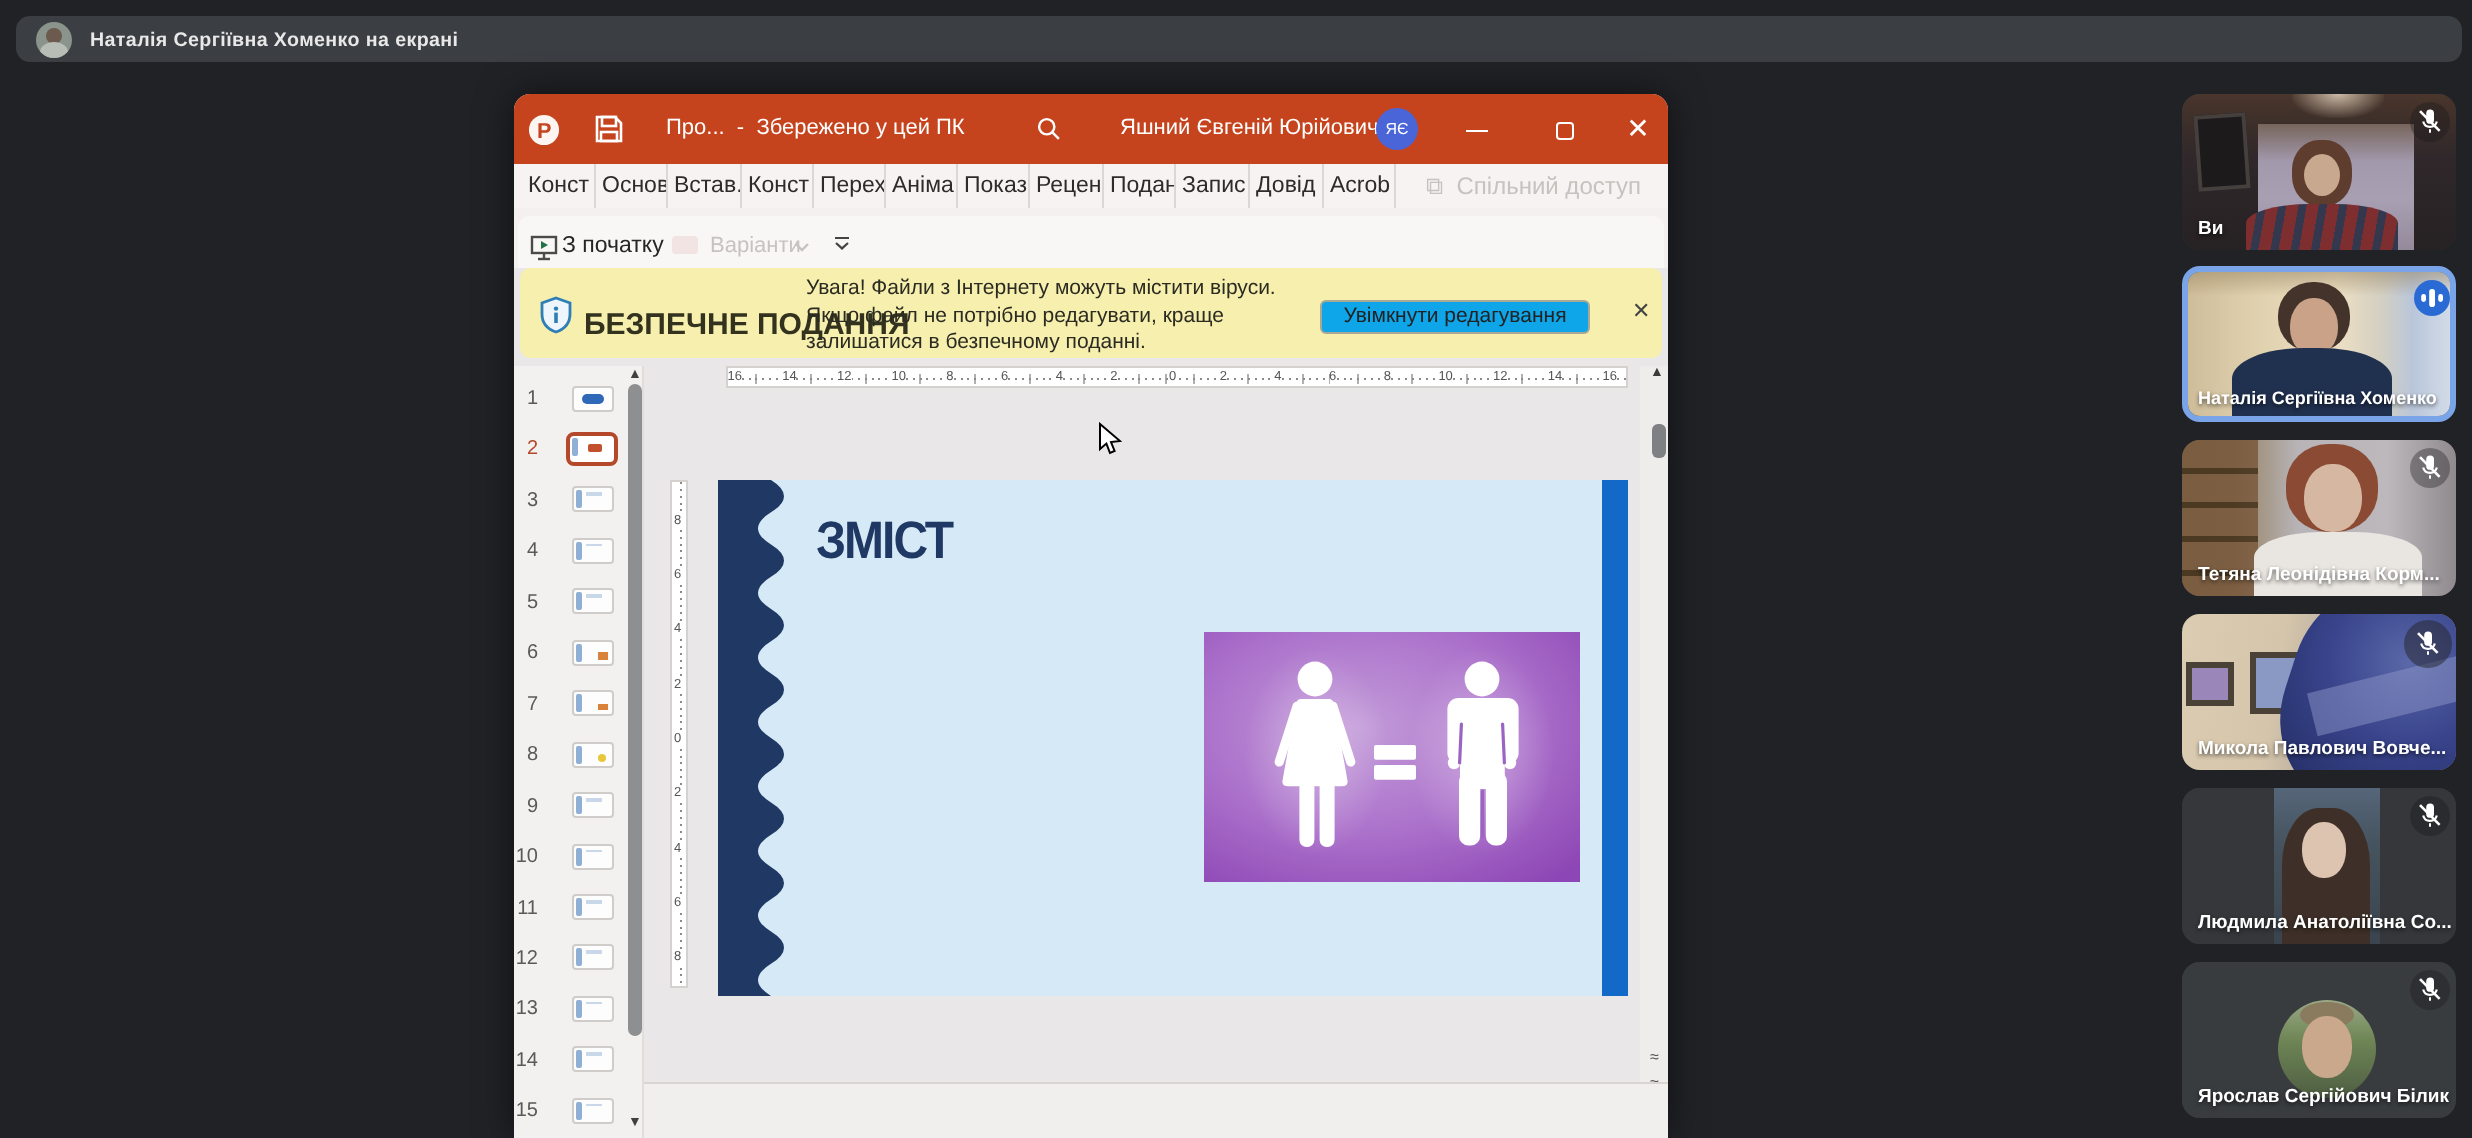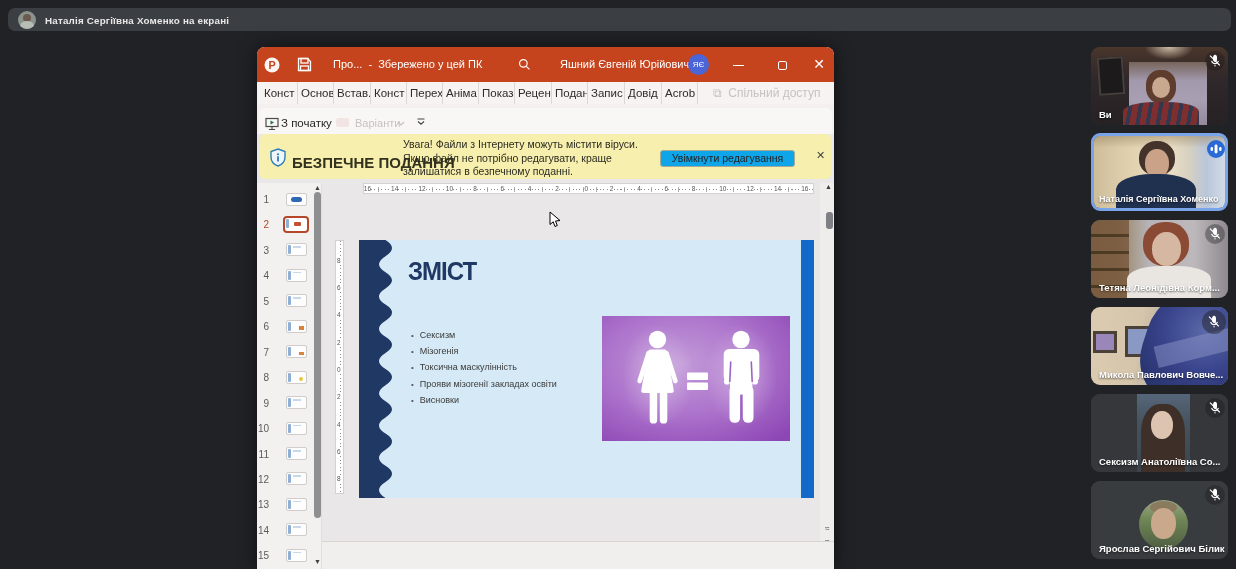--- a/index.html
+++ b/index.html
@@ -285,27 +285,20 @@
         <div class="ar" style="top:375px;">▼</div>
       </div>
       <div id="main">
         <div id="hruler"></div>
         <div id="vruler"></div>
         <div id="slide">
           <svg style="position:absolute;left:0;top:0;" width="45" height="258" viewBox="0 0 45 258">
             <path d="M0 0 H26.5 q13 8.0625 0 16.125 q-13 8.0625 0 16.125 q13 8.0625 0 16.125 q-13 8.0625 0 16.125 q13 8.0625 0 16.125 q-13 8.0625 0 16.125 q13 8.0625 0 16.125 q-13 8.0625 0 16.125 q13 8.0625 0 16.125 q-13 8.0625 0 16.125 q13 8.0625 0 16.125 q-13 8.0625 0 16.125 q13 8.0625 0 16.125 q-13 8.0625 0 16.125 q13 8.0625 0 16.125 q-13 8.0625 0 16.125 L26.5 258 H0 Z" fill="#1f3864"></path>
           </svg>
           <div class="title">ЗМІСТ</div>
-          <ul>
-            <li>Сексизм</li>
-            <li>Мізогенія</li>
-            <li>Токсична маскулінність</li>
-            <li>Прояви мізогенії закладах освіти</li>
-            <li>Висновки</li>
-          </ul>
           <svg style="position:absolute;left:243px;top:76px;" width="188" height="125" viewBox="0 0 188 125">
             <defs>
                 <radialGradient id="pg" cx="42%" cy="38%" r="80%">
               <stop offset="0%" stop-color="#c29ad8"></stop>
                   <stop offset="50%" stop-color="#ad74cc"></stop>
                   <stop offset="100%" stop-color="#8d46b5"></stop>
             </radialGradient>
             <radialGradient id="glow" cx="50%" cy="50%" r="50%">
               <stop offset="0%" stop-color="#ffffff" stop-opacity=".32"></stop>
                   <stop offset="100%" stop-color="#ffffff" stop-opacity="0"></stop>
@@ -453,21 +446,21 @@
             <line x1="7" y1="6.6" x2="16.8" y2="16.4" stroke-width="1.3"></line>
           </g>
         </svg>
       </div>
       <div class="tile" id="tile5" style="top:394.1px;">
         <div class="ph ph5">
           <div class="strip"></div>
           <div class="p5hair"></div>
           <div class="p5face"></div>
         </div>
-        <div class="name">Сексизм Анатоліївна Со...</div>
+        <div class="name">Людмила Анатоліївна Со...</div>
         <svg class="mic" width="20" height="20" viewBox="0 0 20 20" style="width:20px;height:20px;right:3px;top:4px;">
           <circle cx="10" cy="10" r="10" fill="rgba(22,22,26,.35)"></circle>
           <g stroke="#fff" stroke-width="1" fill="#fff">
             <rect x="8.6" y="4.2" width="2.9" height="6.2" rx="1.45"></rect>
             <path d="M6.6 9.8 a3.5 3.5 0 0 0 6.8 0" fill="none" stroke-width="1.1"></path>
             <line x1="10" y1="13.6" x2="10" y2="15.4"></line>
             <line x1="5" y1="4.6" x2="14.8" y2="14.4" stroke-width="1.3"></line>
           </g>
         </svg>
       </div>

